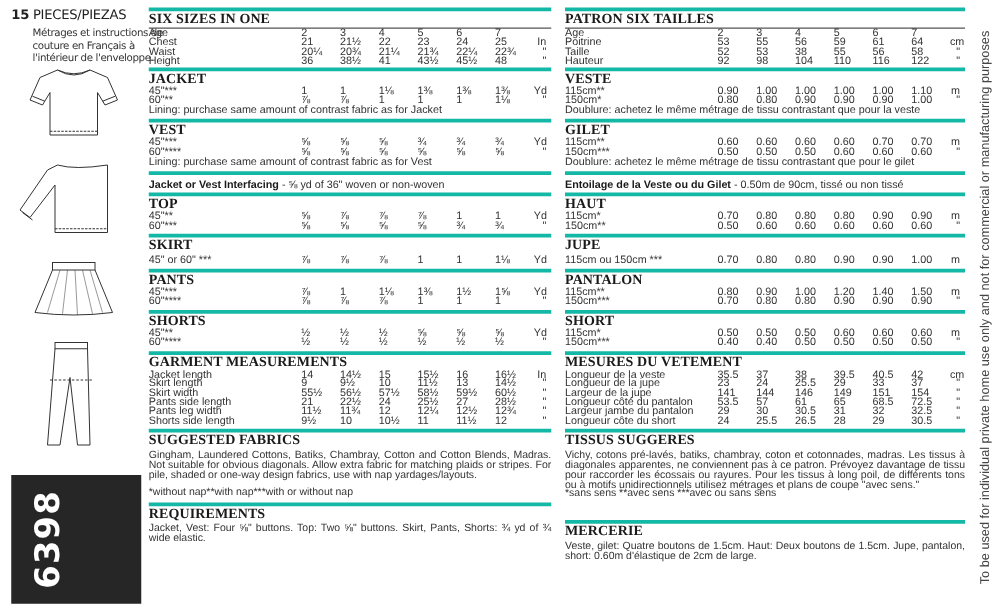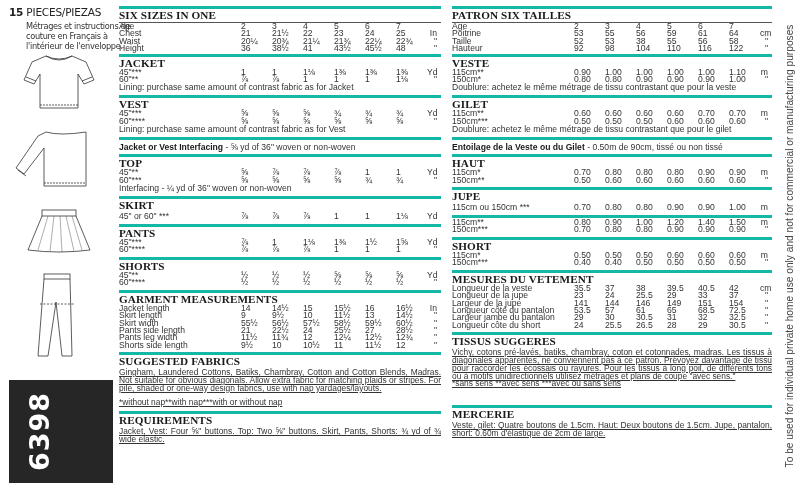--- a/index.html
+++ b/index.html
@@ -18,21 +18,21 @@
   .sect { border-top:3px solid #14b8a6; padding:1px 0 1px 0; }
   .sect .title { font-family:"Liberation Serif",serif; font-weight:bold; font-size:11.2px; line-height:11px; color:#1a1a1a; letter-spacing:0.1px; }
   .sect .subrule { border-top:1px solid #555; margin-top:1px; }
   .row { display:flex; font-size:8.6px; line-height:7.4px; color:#333; transform:scaleY(1.0); }
   .row .lbl { width:122px; flex:none; white-space:nowrap; }
   .row .v { width:31px; flex:none; white-space:nowrap; }
   .row .u { flex:1; text-align:right; padding-right:4px; }
   .note { font-size:8.6px; line-height:9px; color:#333; white-space:nowrap; }
   .inline { font-size:8.6px; line-height:12px; color:#333; }
   .inline b { color:#1a1a1a; font-weight:bold; }
-  .para { font-size:8.4px; line-height:7.8px; color:#333; text-align:justify;text-decoration:underline; }
+  .para { font-size:8.4px; line-height:7.8px; color:#333; text-align:justify; }
   .gap { height:2px; }
   .vwrap { position:absolute; left:778px; top:0; width:22px; height:492px; }
   .vwrap span { position:absolute; left:11px; top:246px; transform:translate(-50%,-50%) rotate(-90deg); white-space:nowrap; font-family:"Liberation Sans",sans-serif; font-size:10.2px; color:#444; }
 </style>
 </head>
 <body>
 
 <div class="leftcol">
   <div class="pieces"><b>15</b><span> PIECES/PIEZAS</span></div>
   <div class="pieces-fr">Métrages et instructions de couture en Français à l'intérieur de l'enveloppe.</div>
@@ -193,21 +193,20 @@
     <div class="row">
         <span class="lbl">60"***</span>
         <span class="v">⅝</span>
         <span class="v">⅝</span>
         <span class="v">⅝</span>
         <span class="v">⅝</span>
         <span class="v">¾</span>
         <span class="v">¾</span>
         <span class="u">"</span>
       </div>
-    <div class="note">Interfacing - ¼ yd of 36" woven or non-woven</div>
     <div class="gap"></div>
   </div>
 
   <div class="sect">
     <div class="title">SKIRT</div>
     <div class="row" style="line-height:10px">
         <span class="lbl">45" or 60" ***</span>
         <span class="v">⅞</span>
         <span class="v">⅞</span>
         <span class="v">⅞</span>
@@ -476,20 +475,21 @@
         <span class="v">0.80</span>
         <span class="v">0.80</span>
         <span class="v">0.90</span>
         <span class="v">0.90</span>
         <span class="v">1.00</span>
         <span class="u">m</span>
       </div>
     <div class="gap"></div>
   </div>
   <div class="sect">
+    <div class="title">PANTALON</div>
     <div class="row">
         <span class="lbl">115cm**</span>
         <span class="v">0.80</span>
         <span class="v">0.90</span>
         <span class="v">1.00</span>
         <span class="v">1.20</span>
         <span class="v">1.40</span>
         <span class="v">1.50</span>
         <span class="u">m</span>
       </div>

